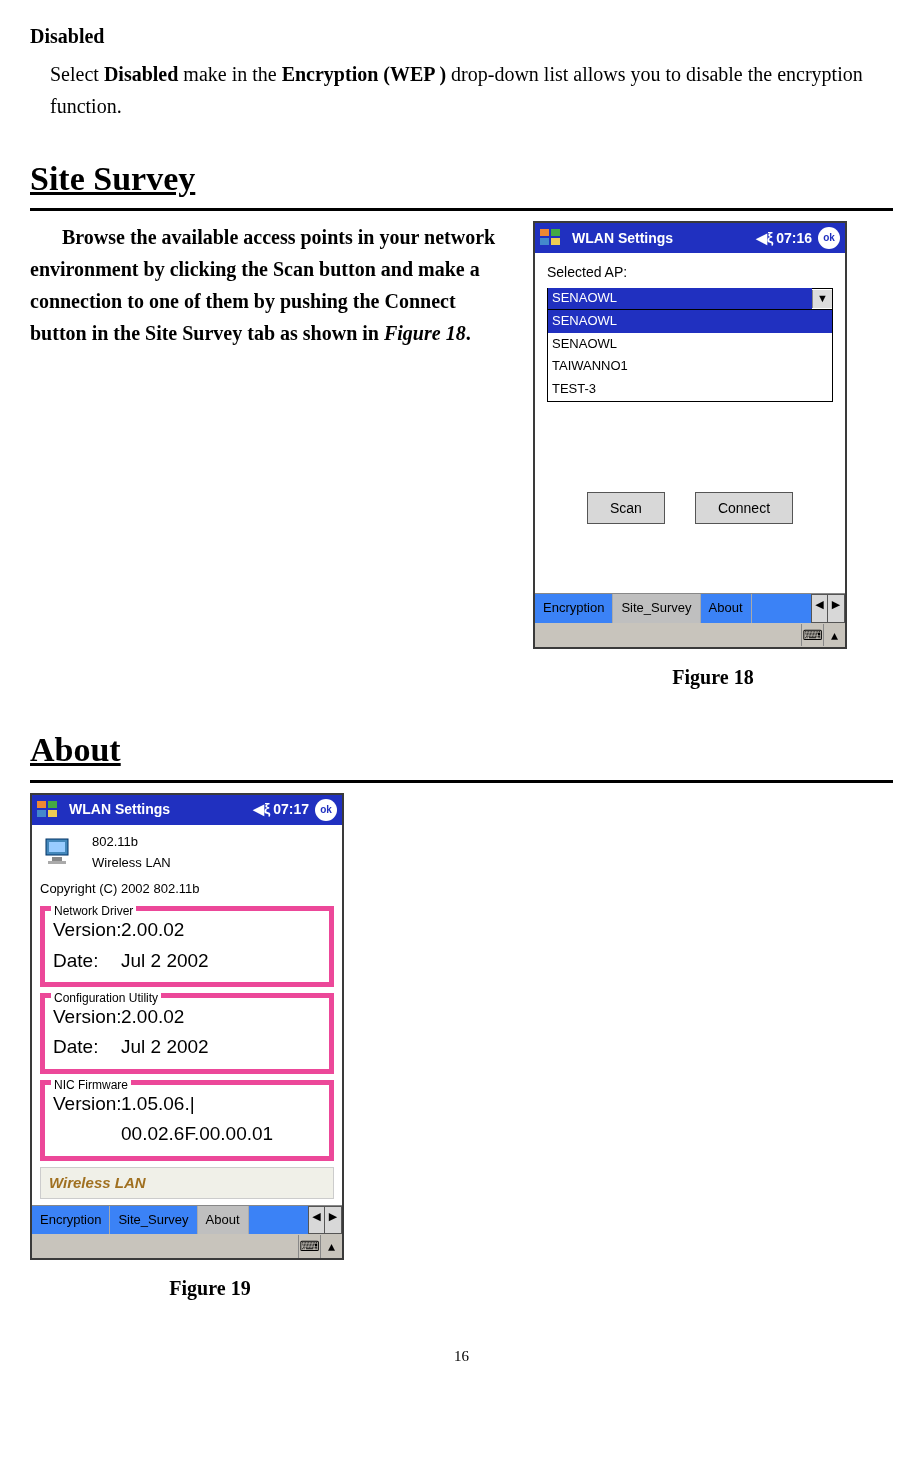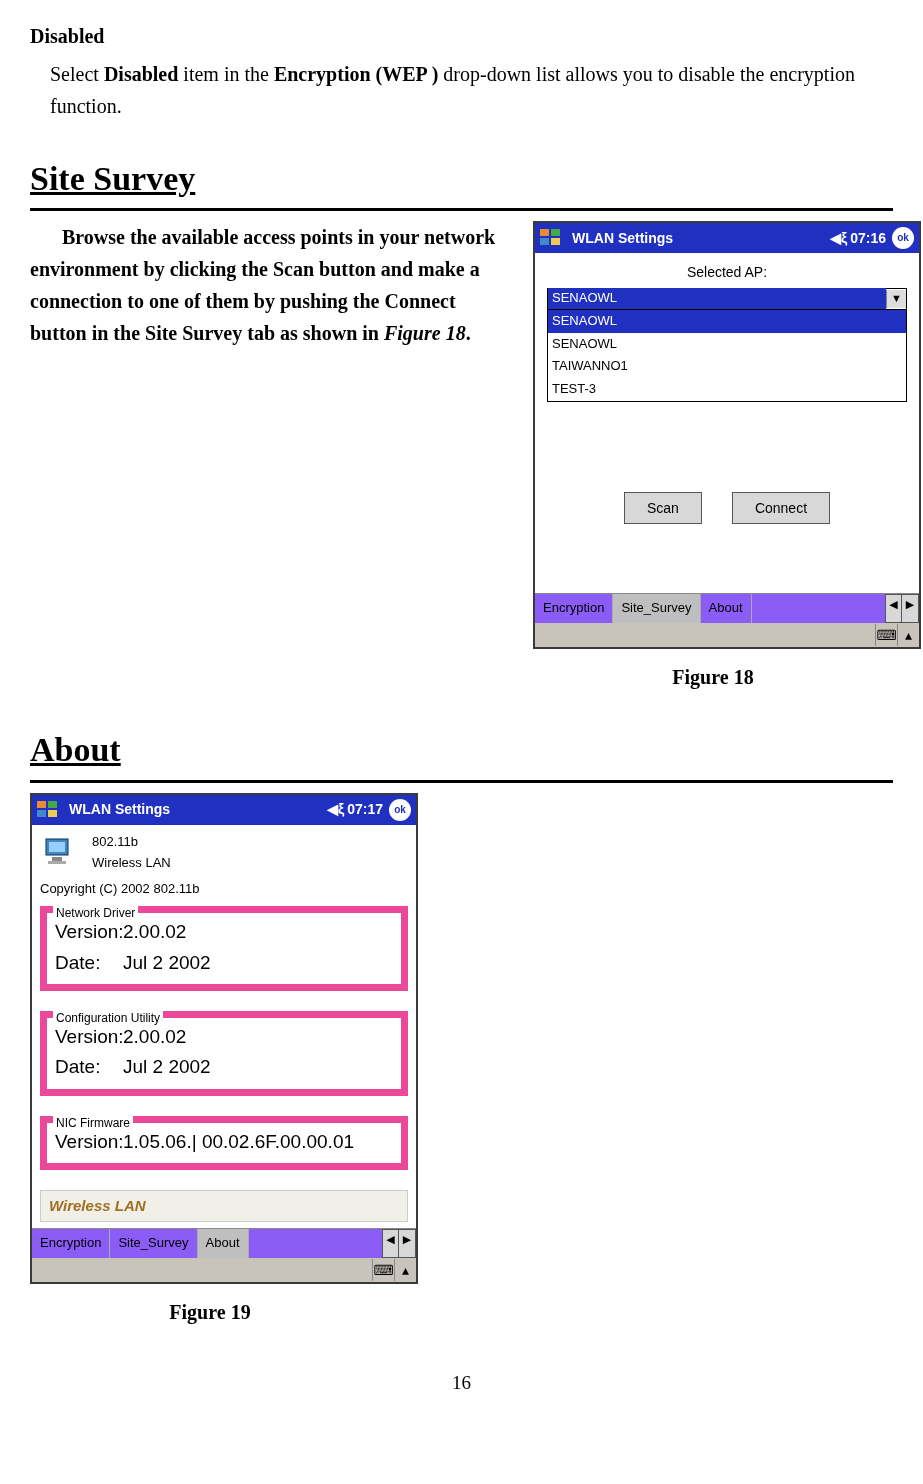--- a/index.html
+++ b/index.html
@@ -9,68 +9,68 @@
     .body-text { margin-bottom: 20px; padding-left: 20px; }
     
     h2.heading { font-size: 34px; font-weight: bold; text-decoration: underline; border-bottom: 3px solid #000; padding-bottom: 2px; margin-top: 30px; margin-bottom: 10px; }
     
     .row { display: flex; align-items: flex-start; gap: 20px; }
     .left-text { flex: 1; }
     .right-fig { flex-shrink: 0; width: 360px; }
     
     .fig-caption { text-align: center; font-weight: bold; font-size: 20px; margin-top: 12px; }
 
-    .pda { width: 388px; border: 2px solid #3a3a3a; background: #fff; font-family: Tahoma, sans-serif; font-size: 14px; }
+    .pda { width: 314px; border: 2px solid #3a3a3a; background: #fff; font-family: Tahoma, sans-serif; font-size: 14px; }
     .pda-title { background: #2030c0; color: #fff; display: flex; align-items: center; padding: 3px 5px; height: 30px; }
     .flag { width: 24px; height: 24px; display: inline-flex; align-items: center; margin-right: 8px; }
     .pda-title-text { font-weight: bold; flex: 1; }
     .time { font-weight: bold; margin-right: 6px; display: flex; align-items: center; }
     .speaker-icon { margin-right: 3px; }
     .ok-btn { background: #fff; color: #2030c0; width: 22px; height: 22px; border-radius: 50%; text-align: center; font-size: 10px; font-weight: bold; line-height: 22px; }
     
     .pda-body { padding: 8px 12px; min-height: 340px; position: relative; }
-    .label { margin-bottom: 4px; text-align: center; }
+    .label { margin-bottom: 4px; }
     .combo { border: 1px solid #000; height: 22px; display: flex; align-items: center; position: relative; }
     .combo-val { background: #2030c0; color: #fff; flex: 1; padding: 0 4px; font-size: 13px; }
     .combo-btn { width: 20px; background: #ddd; text-align: center; border-left: 1px solid #888; font-size: 11px; }
     .dropdown { border: 1px solid #000; border-top: none; }
     .dropdown-item { padding: 1px 4px; font-size: 13px; }
     .dropdown-item.sel { background: #2030c0; color: #fff; }
     
     .btn-row { display: flex; justify-content: center; gap: 30px; margin-top: 90px; }
     .pda-btn { border: 1px solid #555; background: #d8d8d8; padding: 4px 22px; font-size: 14px; }
     
-    .tab-bar { display: flex; border-top: 1px solid #888; background: #8b5cf6; }
+    .tab-bar { display: flex; border-top: 1px solid #888; background: #3b82f6; }
     .tab { padding: 4px 8px; font-size: 13px; border-right: 1px solid #aaa; }
     .tab.active { background: #bfbfbf; }
     .tab-scroll { margin-left: auto; display: flex; border: 1px solid #555; }
     .tab-scroll span { width: 16px; text-align: center; font-size: 11px; background: #d8d8d8; line-height: 18px; }
     .tab-scroll span:first-child { border-right: 1px solid #555; }
     
     .bottom-bar { background: #c8c4bc; height: 24px; display: flex; justify-content: flex-end; align-items: center; }
     .bottom-bar span { width: 22px; text-align: center; border-left: 1px solid #888; font-size: 14px; }
     
     .about-body { padding: 6px 8px; min-height: 352px; font-size: 13px; }
     .logo-row { display: flex; align-items: center; gap: 16px; margin-bottom: 4px; }
     .monitor-icon { width: 36px; padding: 2px; }
     .copyright { margin-bottom: 6px; }
-    .fieldset { border: 7px solid #ec4899; margin-bottom: 20px; padding: 4px 8px 6px; position: relative; }
+    .fieldset { border: 5px solid #ec4899; margin-bottom: 6px; padding: 4px 8px 6px; position: relative; }
     .fieldset-title { position: absolute; top: -9px; left: 6px; background: #fff; padding: 0 3px; font-size: 12px; }
     .kv { display: flex; font-size: 19px; }
     .kv .k { width: 68px; }
     .wlan-brand { font-weight: bold; font-style: italic; color: #a07020; background: #f0f0e8; padding: 3px 8px; border: 1px solid #ccc; margin-top: 2px; font-size: 15px; }
     
-    .page-num { text-align: center; font-size: 19px; margin-top: 40px; }
+    .page-num { text-align: center; font-size: 15px; margin-top: 40px; }
   </style>
 </head>
 <body>
 
 <div class="section-title">Disabled</div>
 <div class="body-text">
-  <span>Select </span><b>Disabled</b><span> item in the </span><b>Encryption (WEP )</b><span> drop-down list allows you to disable the encryption function.</span>
+  <span>Select </span><b>Disabled</b><span> make in the </span><b>Encryption (WEP )</b><span> drop-down list allows you to disable the encryption function.</span>
 </div>
 
 <h2 class="heading">Site Survey</h2>
 
 <div class="row">
   <div class="left-text">
     <p style="text-indent:32px;font-weight:bold;">
       <span>Browse the available access points in your network environment by clicking the </span><b>Scan</b><span> button and make a connection to one of them by pushing the </span><b>Connect</b><span> button in the </span><b>Site Survey</b><span> tab as shown in </span><b><i>Figure 18</i></b><span>.</span>
     </p>
   </div>

